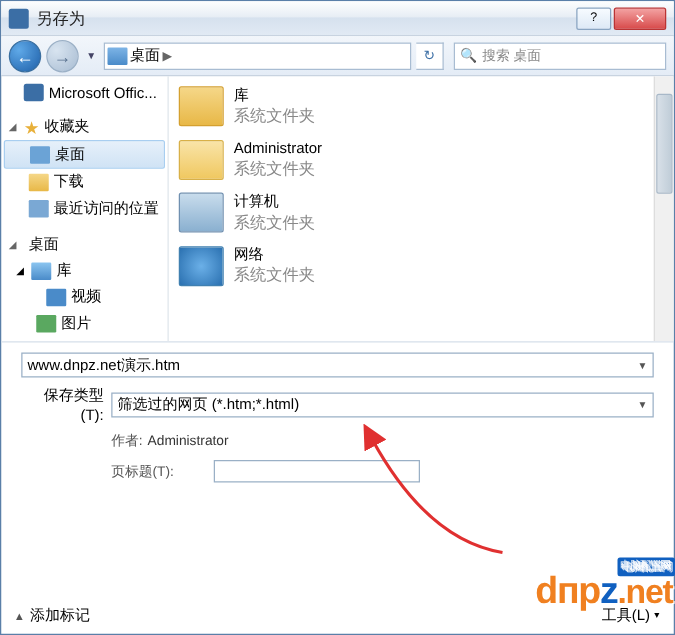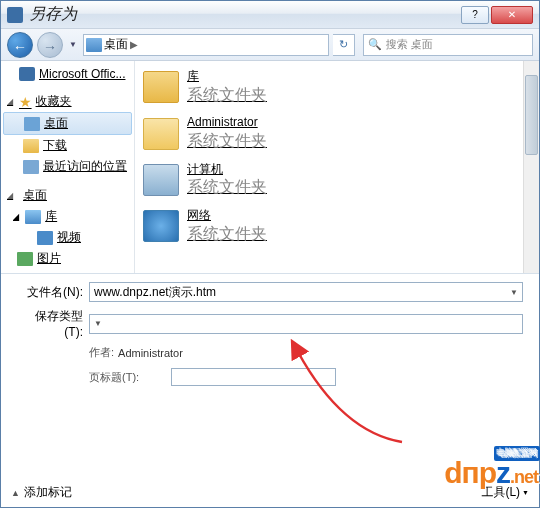--- a/index.html
+++ b/index.html
@@ -2,57 +2,57 @@
 <html><head>
 <meta charset="utf-8">
 <style>
 * { box-sizing: border-box; margin: 0; padding: 0; font-family: "Microsoft YaHei", "Segoe UI", Tahoma, sans-serif; }
 body { background: #fff; width: 540px; height: 508px; overflow: hidden; position: relative; }
 
 .window { border: 1px solid #5a7fa8; background: #fff; position: absolute; left: 0; top: 0; width: 540px; height: 508px; }
 
 .titlebar { height: 28px; background: linear-gradient(#fdfefe, #e8eef5 45%, #d6e1ee 50%, #e1eaf4); display: flex; align-items: center; padding: 0 6px; border-bottom: 1px solid #c8d3e0; }
 .titlebar .icon { width: 16px; height: 16px; background: #3b6ea5; border-radius: 2px; margin-right: 6px; }
-.titlebar .title { font-size: 16px; color: #222; flex: 1; font-style: italic; }
+.titlebar .title { font-size: 13px; color: #222; flex: 1; }
 .titlebar .ctrls { display: flex; gap: 2px; }
 .titlebar .ctrls div { width: 28px; height: 18px; border: 1px solid #8aa5c2; background: linear-gradient(#f7fbff,#dde9f6); border-radius: 2px; font-size: 10px; display: flex; align-items: center; justify-content: center; }
 .titlebar .ctrls .close { background: linear-gradient(#f3a2a2,#d84b4b); border-color: #b33; color: #fff; width: 42px; }
 
 .navbar { height: 32px; background: linear-gradient(#f2f6fb,#e4ecf6); border-bottom: 1px solid #c8d3e0; display: flex; align-items: center; padding: 0 6px; gap: 4px; }
 .navbtn { width: 26px; height: 26px; border-radius: 50%; background: radial-gradient(circle at 30% 30%, #5fa9e8, #1e5fa8); border: 1px solid #3a6fa0; display: flex; align-items: center; justify-content: center; color: #fff; font-size: 14px; }
 .navbtn.fwd { background: radial-gradient(circle at 30% 30%, #d8e4f0, #a8bcd2); border-color: #9bb0c6; color: #5a7390; }
 .navdrop { width: 12px; height: 24px; display: flex; align-items: center; justify-content: center; font-size: 8px; color: #446; }
 .breadcrumb { flex: 1; height: 22px; border: 1px solid #a8bcd2; background: #fff; display: flex; align-items: center; padding: 0 2px; gap: 2px; font-size: 12px; }
 .breadcrumb .bicon { width: 16px; height: 14px; background: linear-gradient(#7db4e6,#4a8bc9); border-radius: 1px; }
 .breadcrumb .sep { color: #666; font-size: 10px; }
 .refresh { width: 22px; height: 22px; border: 1px solid #a8bcd2; border-left: none; background: #fff; display: flex; align-items: center; justify-content: center; font-size: 11px; color: #3b6ea5; }
 .searchbox { width: 170px; height: 22px; border: 1px solid #a8bcd2; background: #fff; display: flex; align-items: center; padding: 0 4px; font-size: 11px; color: #888; margin-left: 4px; }
 .searchbox .sicon { margin-right: 4px; color: #5a7fa8; font-size: 11px; }
 
 .toolbar { height: 28px; background: linear-gradient(#f8fafc,#eef3f8); border-bottom: 1px solid #d6e0ea; display: flex; align-items: center; padding: 0 10px; font-size: 12px; gap: 18px; }
 .toolbar .item { display: flex; align-items: center; gap: 2px; }
 .toolbar .drop { font-size: 7px; color: #555; }
 
-.body { display: flex; height: 212px; text-decoration: underline; }
+.body { display: flex; height: 212px; }
 .sidebar { width: 134px; border-right: 1px solid #e0e6ec; padding: 4px 0; font-size: 12px; overflow: hidden; }
 .group { margin-bottom: 8px; }
 .gtitle { display: flex; align-items: center; padding: 2px 6px; gap: 4px; }
 .gtitle .tri { font-size: 8px; color: #666; width: 8px; }
 .star { color: #e8b03a; font-size: 14px; }
 .node { display: flex; align-items: center; padding: 2px 6px 2px 22px; gap: 4px; }
 .node.sel { background: linear-gradient(#e6f0fa,#d0e3f5); border: 1px solid #a8cef0; border-radius: 2px; margin: 0 2px; padding-left: 20px; }
 .node .nicon { width: 16px; height: 14px; background: #6ba3d6; border-radius: 1px; }
 .folder-ico { background: linear-gradient(#f5d788,#e8b847) !important; }
 .lib-ico { background: linear-gradient(#8bc5f0,#4a8bc9) !important; }
 
 .filelist { flex: 1; padding: 6px 4px; overflow: hidden; position: relative; }
 .fitem { display: flex; align-items: center; gap: 8px; padding: 2px 4px; margin-bottom: 6px; }
 .fitem .thumb { width: 36px; height: 32px; border-radius: 2px; flex-shrink: 0; }
 .fitem .info { font-size: 12px; line-height: 1.3; }
-.fitem .sub { color: #888; font-size: 16px; }
+.fitem .sub { color: #888; font-size: 13px; }
 .t-lib { background: linear-gradient(#f5d788,#e8b847); border: 1px solid #d4a030; }
 .t-folder { background: linear-gradient(#f9e4a8,#f0c860); border: 1px solid #d8b048; }
 .t-comp { background: linear-gradient(#c8dcec,#8ab0d0); border: 1px solid #7090b0; }
 .t-net { background: radial-gradient(circle, #6bb0e8, #2a70b0); border: 1px solid #4080b0; border-radius: 50%; }
 .scrollbar { position: absolute; right: 0; top: 0; width: 16px; height: 100%; background: #f0f0f0; border-left: 1px solid #ddd; }
 .scrollbar .thumb2 { position: absolute; top: 14px; left: 1px; width: 13px; height: 80px; background: linear-gradient(90deg,#d8e0e8,#c0cdd8); border: 1px solid #a8b8c8; border-radius: 2px; }
 
 .divider { height: 1px; background: #d6e0ea; }
 
 .form { padding: 8px 16px 6px 16px; font-size: 12px; }
@@ -149,21 +149,21 @@
         </div>
         <div class="node">
             <span class="tri" style="font-size:8px;margin-left:-10px;margin-right:2px">◢</span>
             <span class="nicon lib-ico"></span>
             <span>库</span>
           </div>
         <div class="node" style="padding-left:36px">
             <span class="nicon" style="background:#4a8bc9"></span>
             <span>视频</span>
           </div>
-        <div class="node" style="padding-left:16px">
+        <div class="node" style="padding-left:28px">
             <span class="nicon" style="background:#5aa860"></span>
             <span>图片</span>
           </div>
       </div>
     </div>
 
     <div class="filelist">
       <div class="fitem">
           <div class="thumb t-lib"></div>
           <div class="info">
@@ -195,29 +195,29 @@
       <div class="scrollbar">
           <div class="thumb2"></div>
         </div>
     </div>
   </div>
 
   <div class="divider"></div>
 
   <div class="form">
     <div class="row">
-      <div class="lbl">文件名(N):</div>
       <div class="combo">
           <span>www.dnpz.net演示.htm</span>
           <span class="cdrop">▼</span>
         </div>
     </div>
     <div class="row">
       <div class="lbl">保存类型(T):</div>
       <div class="combo">
+          <span>筛选过的网页 (*.htm;*.html)</span>
           <span class="cdrop">▼</span>
         </div>
     </div>
     <div class="row small">
       <div class="half">
           <span>作者:</span> 
           <span class="val">Administrator</span>
         </div>
     </div>
     <div class="row small" style="margin-top:8px">
@@ -246,14 +246,14 @@
         <marker id="ah" markerWidth="8" markerHeight="8" refX="2" refY="4" orient="auto">
           <path d="M0,0 L8,4 L0,8 Z" fill="#e03030"></path>
         </marker>
       </defs>
   <path d="M110,50 Q50,40 6,-40" stroke="#e03030" stroke-width="2.5" fill="none" marker-end="url(#ah)"></path>
     </svg>
 </div>
 
 <div class="watermark">
   <span class="tag">电脑配置网</span>
-  <span>dпр</span><span class="dot">z</span><span style="font-size:18px">.net</span>
+  <span>dпр</span><span class="dot">z</span><span style="font-size:27px">.net</span>
 </div>
 
 </body></html>

